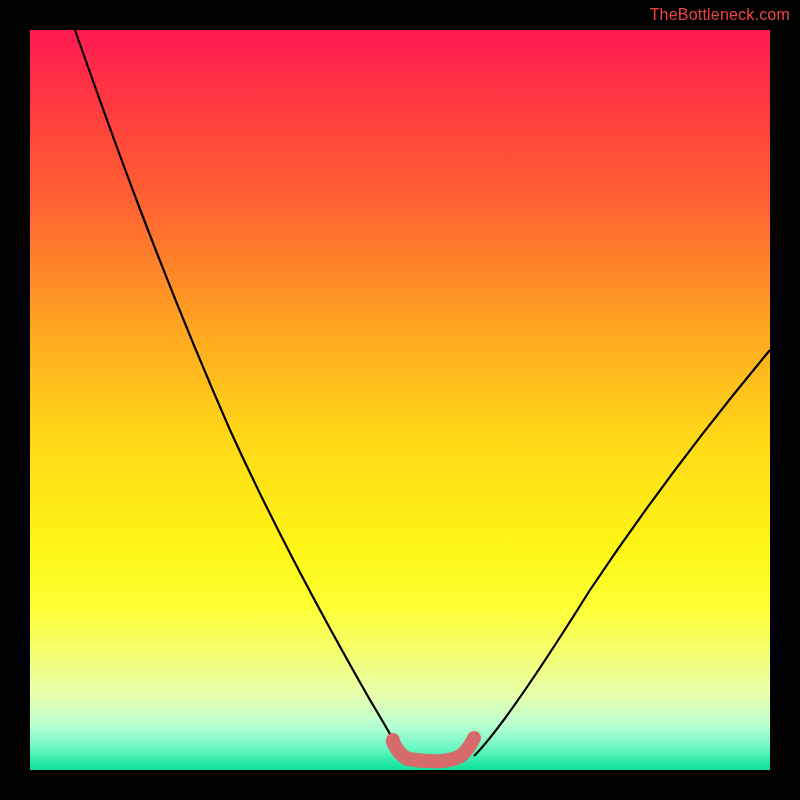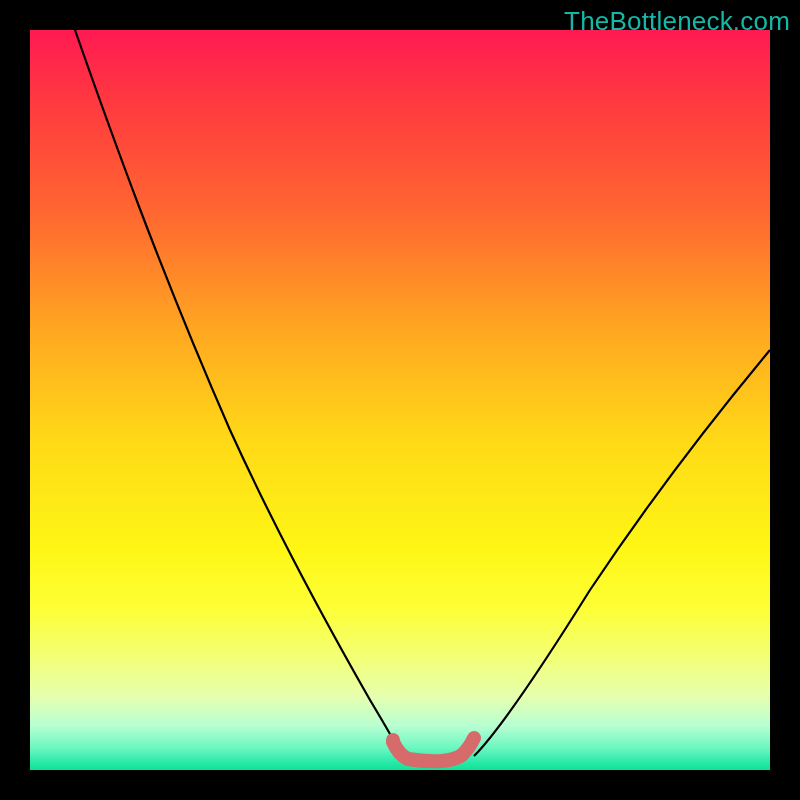--- a/index.html
+++ b/index.html
@@ -38,22 +38,22 @@
       #b8ffd2 94%,
       #6cf7c1 97%,
       #28e9a8 99%,
       #0ee297 100%
     );
   }
   .watermark {
     position: absolute;
     top: 6px;
     right: 10px;
-    color: #14b8a6;
-    font-size: 26px;
+    color: #ef4444;
+    font-size: 16px;
     letter-spacing: 0.2px;
     font-weight: 500;
   }
   svg.curves {
     position: absolute;
     left: 0;
     top: 0;
     width: 740px;
     height: 740px;
   }

